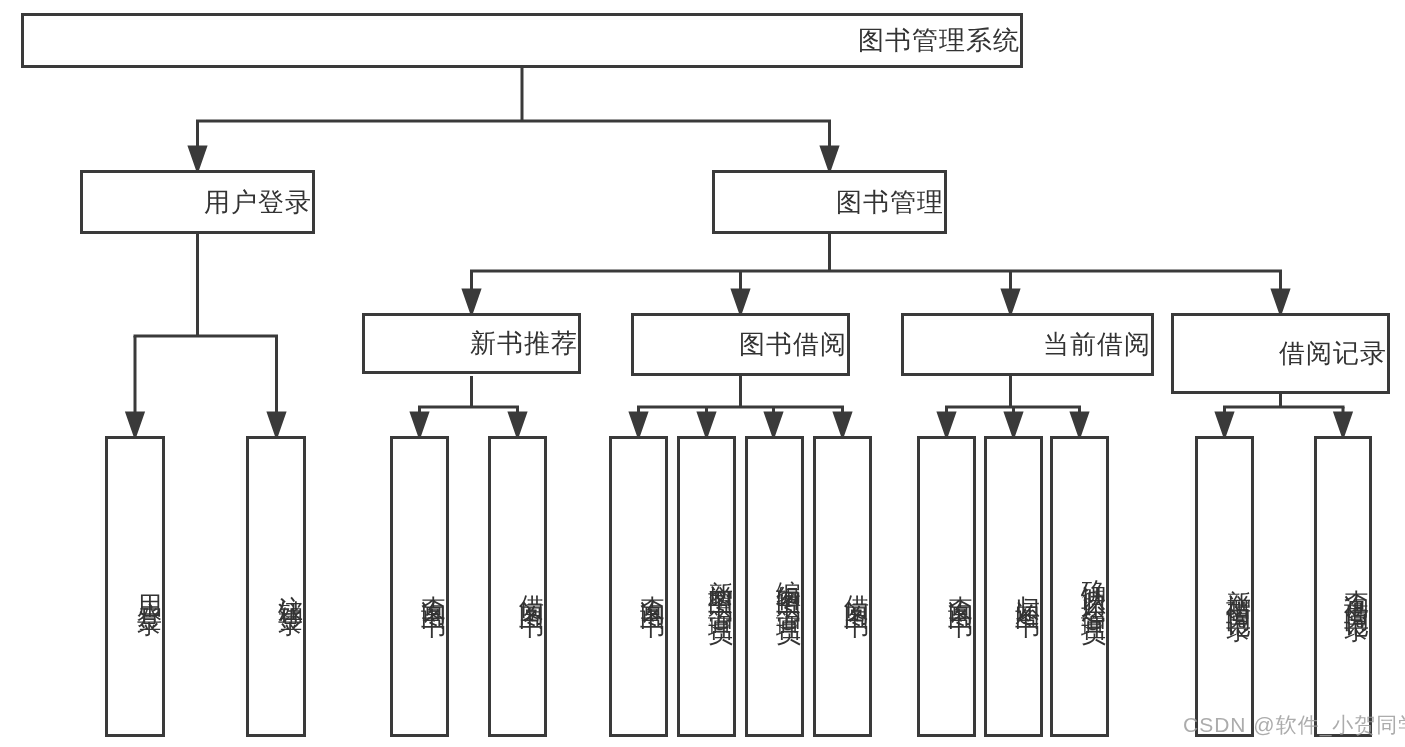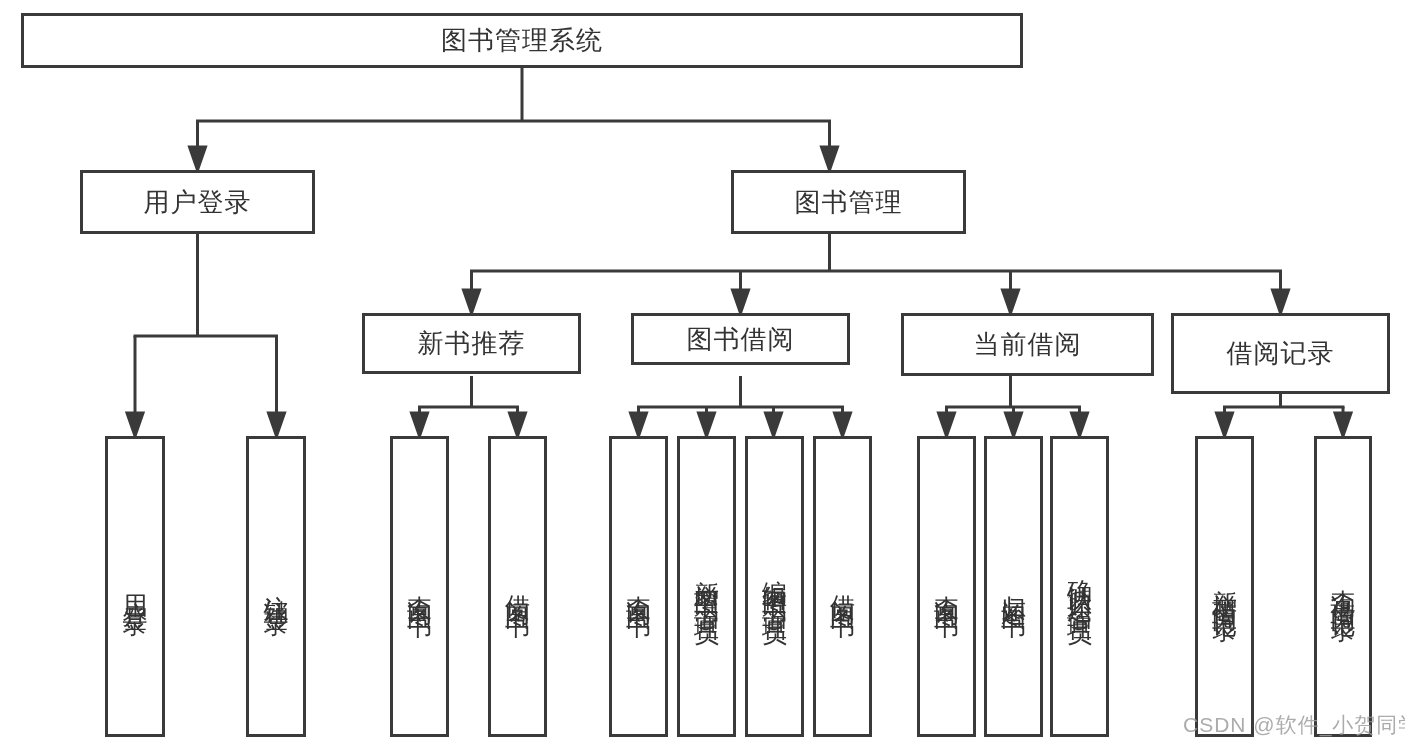--- a/index.html
+++ b/index.html
@@ -17,21 +17,21 @@
     width: 1405px; height: 747px;
     z-index: 1;
   }
   .box {
     position: absolute;
     background: #ffffff;
     border: 3px solid #3a3a3a;
     box-sizing: border-box;
     display: flex;
     align-items: center;
-    justify-content: center;
+    justify-content: flex-end;
     color: #333333;
     z-index: 2;
   }
   .root-box { font-size: 24px; letter-spacing: 2px; }
   .hbox { font-size: 26px; letter-spacing: 1px; }
   .vbox span {
     writing-mode: vertical-rl;
     text-orientation: mixed;
     font-size: 25px;
     letter-spacing: 6px;
@@ -118,28 +118,28 @@
     </g>
   </svg>
 
   <div class="box hbox root-box" style="left:21px; top:13px; width:1002px; height:55px;">
     <span>图书管理系统</span>
   </div>
 
   <div class="box hbox" style="left:80px; top:170px; width:235px; height:64px;">
     <span>用户登录</span>
   </div>
-  <div class="box hbox" style="left:712px; top:170px; width:235px; height:64px;margin-left:19px;">
+  <div class="box hbox" style="left:712px; top:170px; width:235px; height:64px;">
     <span>图书管理</span>
   </div>
 
   <div class="box hbox" style="left:362px; top:313px; width:219px; height:61px;">
     <span>新书推荐</span>
   </div>
-  <div class="box hbox" style="left:631px; top:313px; width:219px; height:52px;">
+  <div class="box hbox" style="left:631px; top:313px; width:219px; height:63px;">
     <span>图书借阅</span>
   </div>
   <div class="box hbox" style="left:901px; top:313px; width:253px; height:63px;">
     <span>当前借阅</span>
   </div>
   <div class="box hbox" style="left:1171px; top:313px; width:219px; height:81px;">
     <span>借阅记录</span>
   </div>
 
   <div class="box vbox" style="left:105px; top:436px; width:60px; height:301px;">

